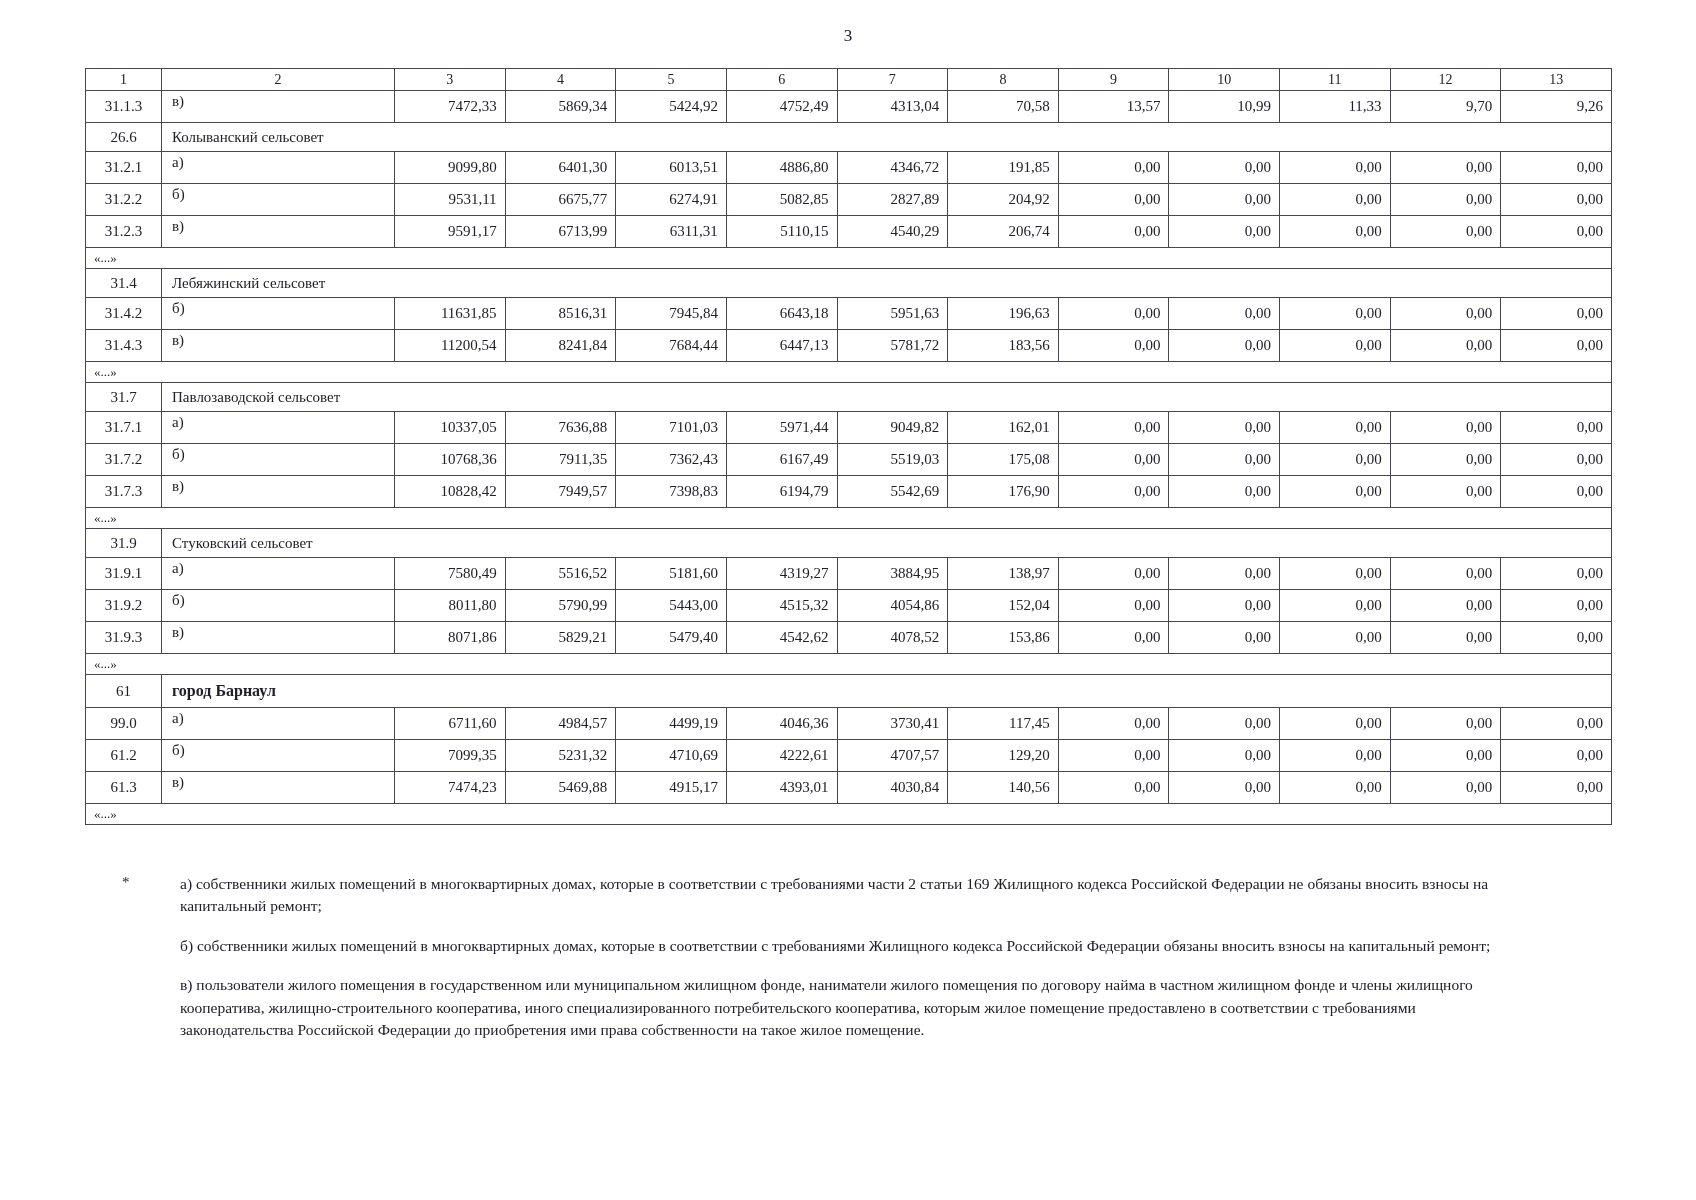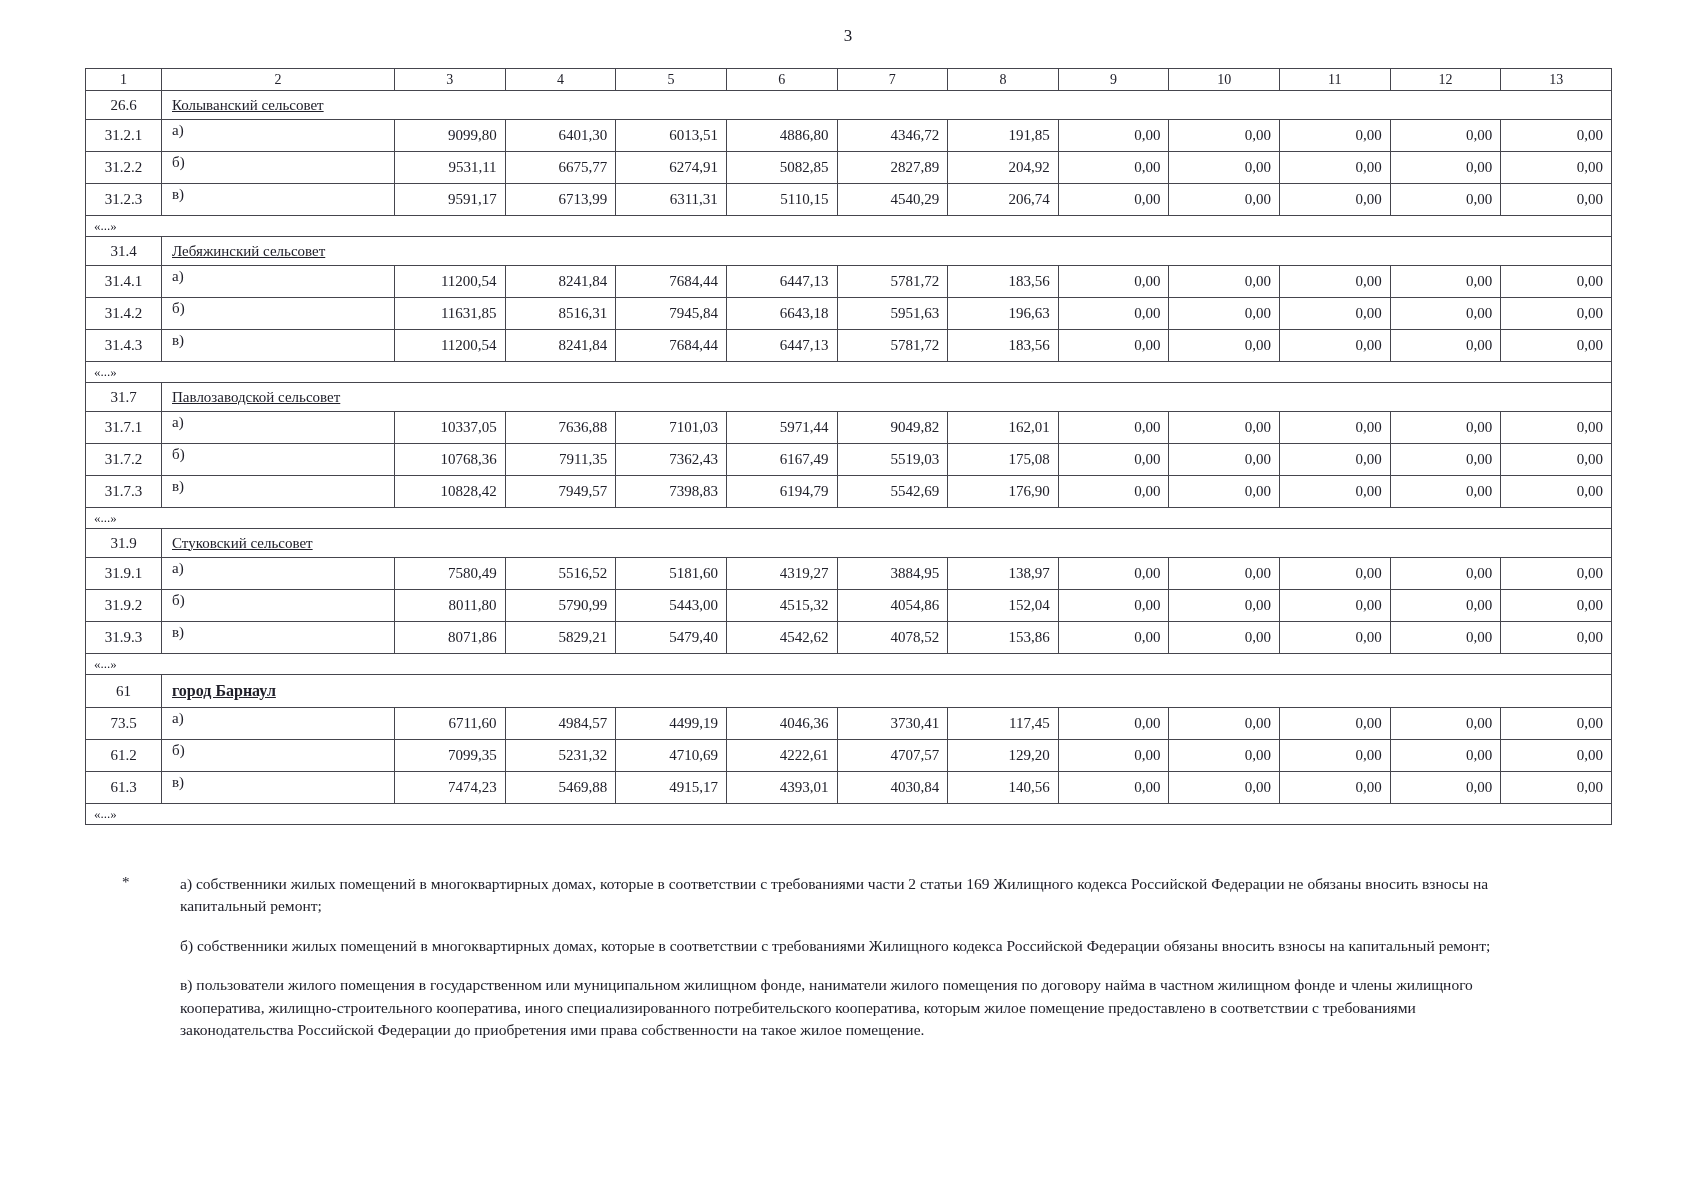--- a/index.html
+++ b/index.html
@@ -56,21 +56,20 @@
     font-size: 15px;
     vertical-align: middle;
   }
   tr.data-row td { height: 29px; }
   tr.section-row td { height: 26px; }
   td.section-label {
     text-align: left;
     padding-left: 10px;
     font-size: 15px;
     vertical-align: middle;
-    text-decoration: underline;
   }
   tr.section-bold td.section-label {
     font-weight: bold;
     font-size: 16px;
   }
   tr.section-bold td { height: 30px; }
   tr.ellipsis-row td {
     height: 18px;
     font-size: 13px;
     text-align: left;
@@ -130,20 +129,35 @@
         <th>7</th>
         <th>8</th>
         <th>9</th>
         <th>10</th>
         <th>11</th>
         <th>12</th>
         <th>13</th>
       </tr>
   </thead>
   <tbody id="table-body">
+      <tr class="data-row">
+        <td class="id-cell">31.1.3</td>
+        <td class="label-cell">в)</td>
+        <td class="num-cell">7472,33</td>
+        <td class="num-cell">5869,34</td>
+        <td class="num-cell">5424,92</td>
+        <td class="num-cell">4752,49</td>
+        <td class="num-cell">4313,04</td>
+        <td class="num-cell">70,58</td>
+        <td class="num-cell">13,57</td>
+        <td class="num-cell">10,99</td>
+        <td class="num-cell">11,33</td>
+        <td class="num-cell">9,70</td>
+        <td class="num-cell">9,26</td>
+      </tr>
       <tr class="section-row">
         <td class="id-cell">26.6</td>
         <td class="section-label" colspan="12">Колыванский сельсовет</td>
       </tr>
       <tr class="data-row">
         <td class="id-cell">31.2.1</td>
         <td class="label-cell">а)</td>
         <td class="num-cell">9099,80</td>
         <td class="num-cell">6401,30</td>
         <td class="num-cell">6013,51</td>
@@ -187,35 +201,20 @@
         <td class="num-cell">0,00</td>
       </tr>
       <tr class="ellipsis-row">
         <td class="ellipsis-cell" colspan="13">«...»</td>
       </tr>
       <tr class="section-row">
         <td class="id-cell">31.4</td>
         <td class="section-label" colspan="12">Лебяжинский сельсовет</td>
       </tr>
       <tr class="data-row">
-        <td class="id-cell">31.4.1</td>
-        <td class="label-cell">а)</td>
-        <td class="num-cell">11200,54</td>
-        <td class="num-cell">8241,84</td>
-        <td class="num-cell">7684,44</td>
-        <td class="num-cell">6447,13</td>
-        <td class="num-cell">5781,72</td>
-        <td class="num-cell">183,56</td>
-        <td class="num-cell">0,00</td>
-        <td class="num-cell">0,00</td>
-        <td class="num-cell">0,00</td>
-        <td class="num-cell">0,00</td>
-        <td class="num-cell">0,00</td>
-      </tr>
-      <tr class="data-row">
         <td class="id-cell">31.4.2</td>
         <td class="label-cell">б)</td>
         <td class="num-cell">11631,85</td>
         <td class="num-cell">8516,31</td>
         <td class="num-cell">7945,84</td>
         <td class="num-cell">6643,18</td>
         <td class="num-cell">5951,63</td>
         <td class="num-cell">196,63</td>
         <td class="num-cell">0,00</td>
         <td class="num-cell">0,00</td>
@@ -343,21 +342,21 @@
         <td class="num-cell">0,00</td>
       </tr>
       <tr class="ellipsis-row">
         <td class="ellipsis-cell" colspan="13">«...»</td>
       </tr>
       <tr class="section-row section-bold">
         <td class="id-cell">61</td>
         <td class="section-label" colspan="12">город Барнаул</td>
       </tr>
       <tr class="data-row">
-        <td class="id-cell">73.5</td>
+        <td class="id-cell">99.0</td>
         <td class="label-cell">а)</td>
         <td class="num-cell">6711,60</td>
         <td class="num-cell">4984,57</td>
         <td class="num-cell">4499,19</td>
         <td class="num-cell">4046,36</td>
         <td class="num-cell">3730,41</td>
         <td class="num-cell">117,45</td>
         <td class="num-cell">0,00</td>
         <td class="num-cell">0,00</td>
         <td class="num-cell">0,00</td>

